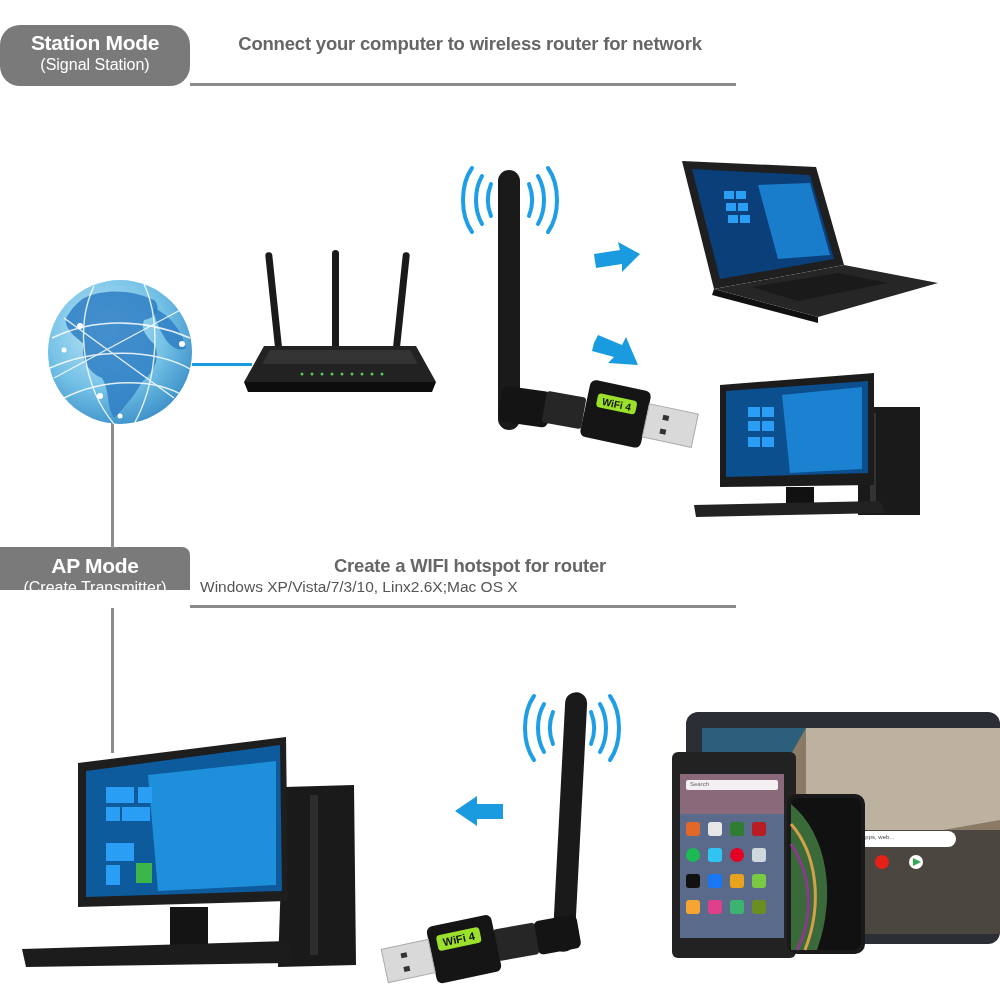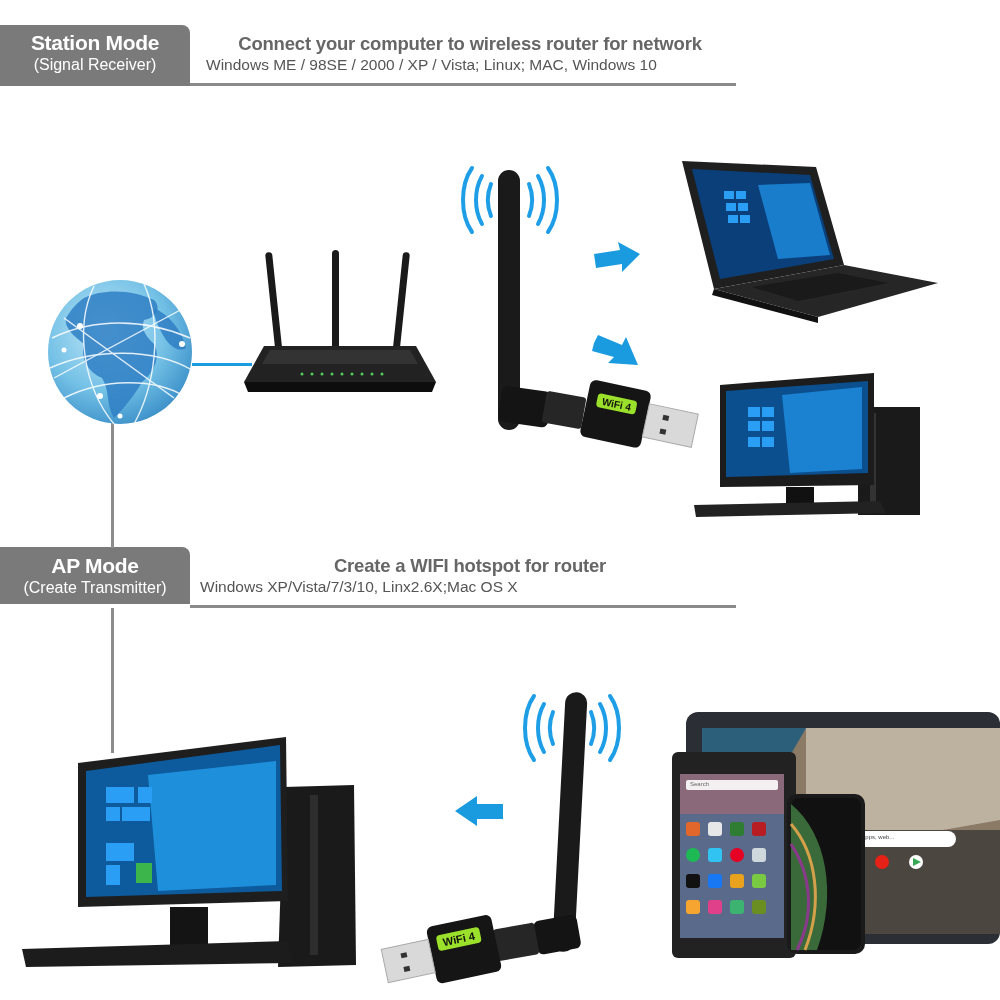--- a/index.html
+++ b/index.html
@@ -19,31 +19,30 @@
   .mode-desc .d1 { font-weight: bold; font-size: 18.5px; line-height: 22px; letter-spacing: -0.2px; color: #666; text-align: center; }
   .mode-desc .d2 { font-size: 15.5px; line-height: 20px; color: #555; padding-left: 6px; }
   .mode-rule { position: absolute; height: 3px; background: #8a8a8a; }
 
   .line-gray { position: absolute; background: #8c8c8c; }
   .line-blue { position: absolute; background: #1a9be0; }
 </style>
 </head>
 <body>
 
-<div class="mode-tab" style="left:0;top:25px;width:190px;height:61px;padding-top:6px;">
+<div class="mode-tab" style="left:0;top:25px;width:190px;height:61px;padding-top:6px;border-radius:20px;">
   <div class="t1">Station Mode</div>
-  <div class="t2">(Signal Receiver)</div>
+  <div class="t2">(Signal Station)</div>
 </div>
 <div class="mode-desc" style="left:200px;top:33px;width:540px;">
   <div class="d1">Connect your computer to wireless router for network</div>
-  <div class="d2">Windows ME / 98SE / 2000 / XP / Vista; Linux; MAC,  Windows 10</div>
 </div>
 <div class="mode-rule" style="left:190px;top:83px;width:546px;"></div>
 
-<div class="mode-tab" style="left:0;top:547px;width:190px;height:57px;padding-top:7px;">
+<div class="mode-tab" style="left:0;top:547px;width:190px;height:43px;padding-top:7px;">
   <div class="t1">AP Mode</div>
   <div class="t2">(Create Transmitter)</div>
 </div>
 <div class="mode-desc" style="left:200px;top:555px;width:540px;">
   <div class="d1">Create a WIFI hotspot for router</div>
   <div class="d2" style="padding-left:0;">Windows XP/Vista/7/3/10, Linx2.6X;Mac OS X</div>
 </div>
 <div class="mode-rule" style="left:190px;top:605px;width:546px;"></div>
 
 <div class="line-gray" style="left:111px;top:420px;width:3px;height:128px;"></div>

